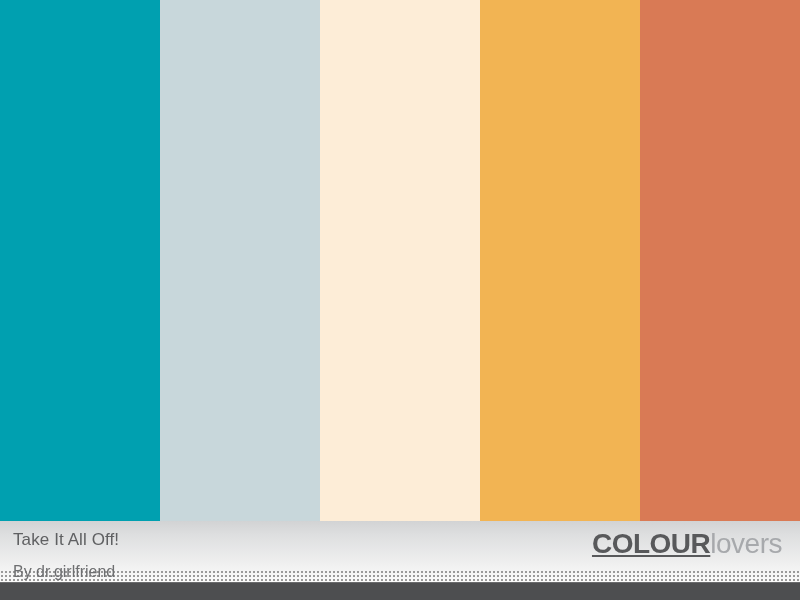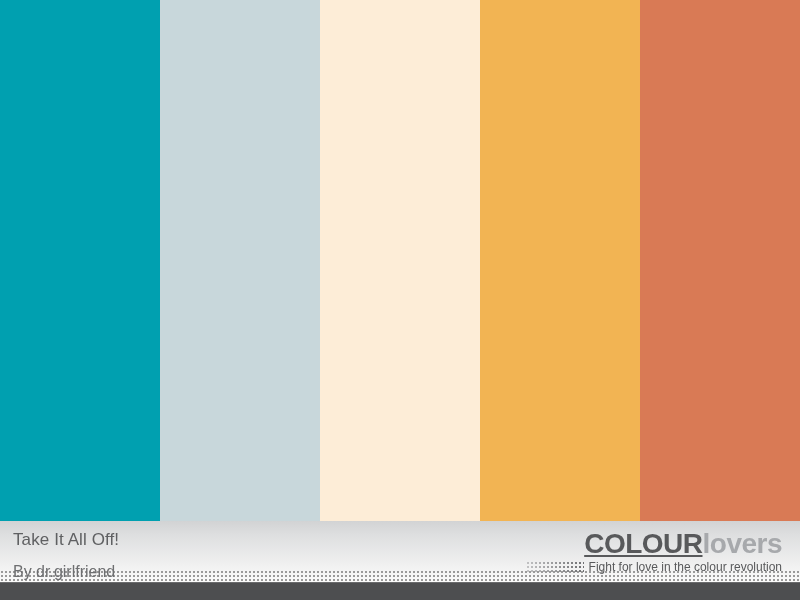--- a/index.html
+++ b/index.html
@@ -108,21 +108,21 @@
     line-height: 30px;
     white-space: nowrap;
     letter-spacing: -0.5px;
   }
   #brand-colour {
     font-weight: bold;
     color: #58595b;
     text-decoration: underline;
   }
   #brand-lovers {
-    font-weight: bold;
+    font-weight: normal;
     color: #a7a9ac;
     margin-top: 20px;
   }
   #brand-tagline-row {
     display: flex;
     align-items: center;
     justify-content: flex-end;
     margin-top: 1px;
     white-space: nowrap;
   }
@@ -180,24 +180,20 @@
 
     <div id="palette-info">
       <div id="palette-title">Take It All Off!</div>
       <div id="palette-author">By dr.girlfriend</div>
     </div>
 
     <div id="brand">
       <div id="brand-wordmark">
         <span id="brand-colour" style="color: rgb(88, 89, 91);">COLOUR</span><span id="brand-lovers" style="color: rgb(167, 169, 172);">lovers</span>
       </div>
-      <div id="brand-tagline-row">
-        <span id="tagline-dots"></span>
-        <span id="brand-tagline">Fight for love in the colour revolution</span>
-      </div>
     </div>
 
   </div>
 
   <div id="bottom-bar" style="background-color: rgb(77, 78, 80);">
     <div id="bottom-bar-highlight"></div>
   </div>
 
 </div>
 

